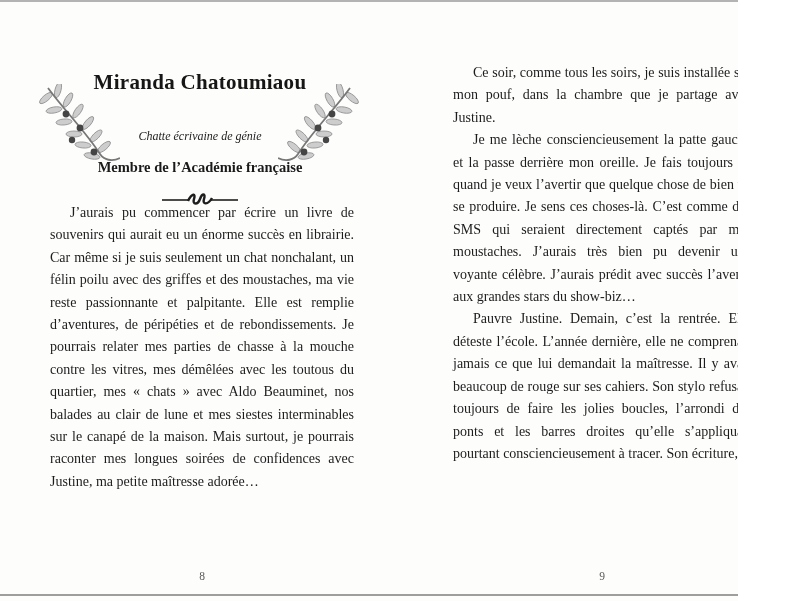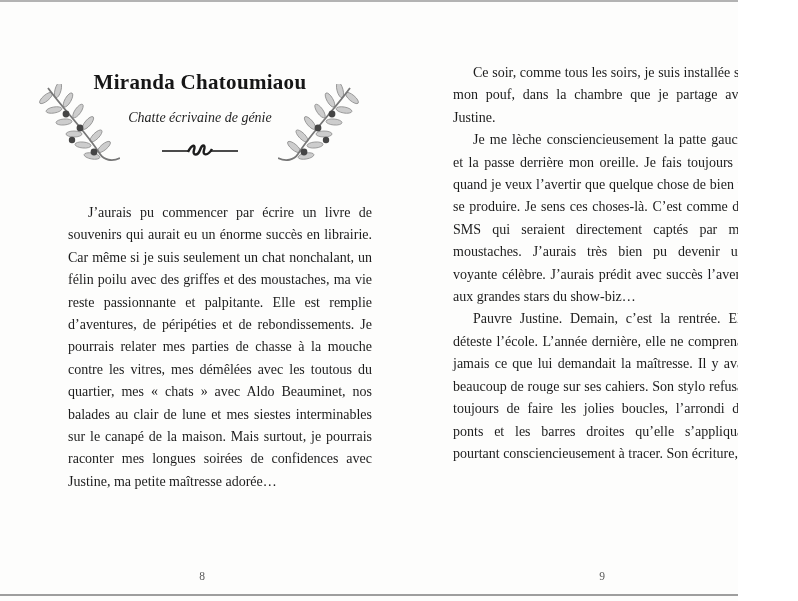--- a/index.html
+++ b/index.html
@@ -30,22 +30,22 @@
   
   .chapter-header{
     position:absolute;left:40px;top:70px;width:320px;
     text-align:center;
   }
   .chapter-title{
     font-size:21px;font-weight:bold;line-height:24px;
     letter-spacing:.3px;color:#161616;
   }
   .chapter-subtitle{
-    margin-top:14px;
-    font-size:14px;font-style:italic;line-height:20px;color:#222;
+    margin-top:32px;
+    font-size:12px;font-style:italic;line-height:20px;color:#222;
   }
   .chapter-affiliation{
     margin-top:12px;
     font-size:14.5px;font-weight:bold;line-height:19px;color:#1a1a1a;
   }
   .knot-divider{
     margin-top:15px;
   }
   .branch{
     position:absolute;top:84px;width:84px;height:92px;
@@ -53,21 +53,21 @@
   .branch.left{left:36px;}
   .branch.right{left:278px;transform:scaleX(-1);}
 
   
   .page-text{
     position:absolute;
     font-size:14px;line-height:22.4px;
     text-align:justify;
     hyphens:auto;-webkit-hyphens:auto;
   }
-  .page-text.left-col{left:68px;top:202px;width:304px;}
+  .page-text.left-col{left:50px;top:202px;width:304px;}
   .page-text.right-col{left:453px;top:62px;width:298px;}
   .para{margin:0;text-indent:20px;}
 
   
   .page-number{
     position:absolute;top:569px;height:14px;
     font-size:11.5px;line-height:14px;color:var(--pagenum);
     text-align:center;
   }
   .page-number.left{left:54px;width:296px;}
@@ -127,20 +127,21 @@
         <circle cx="30" cy="30" r="3.4"></circle>
         <circle cx="44" cy="44" r="3.4"></circle>
         <circle cx="36" cy="56" r="3.2"></circle>
         <circle cx="58" cy="68" r="3.4"></circle>
       </g>
     </svg>
 
     <div class="chapter-header">
       <div class="chapter-title">Miranda Chatoumiaou</div>
       <div class="chapter-subtitle">Chatte écrivaine de génie</div>
+      <div class="chapter-affiliation">Membre de l’Académie française</div>
       <svg class="knot-divider" width="76" height="15" viewBox="0 0 76 15">
         <path d="M0 8 H27" stroke="#1e1e1e" stroke-width="1.6" fill="none"></path>
         <path d="M49 8 H76" stroke="#1e1e1e" stroke-width="1.6" fill="none"></path>
         <path d="M26 9 C30 1 34 1 32 7 C30 13 36 13 38 7 C40 1 44 1 42 7 C40 13 46 13 50 6" stroke="#1e1e1e" stroke-width="2.4" fill="none"></path>
       </svg>
     </div>
 
     <div class="page-text left-col" lang="fr">
         <p class="para">J’aurais pu commencer par écrire un livre de souvenirs qui aurait eu un énorme succès en librairie. Car même si je suis seulement un chat nonchalant, un félin poilu avec des griffes et des moustaches, ma vie reste passionnante et palpitante. Elle est remplie d’aventures, de péripéties et de rebondissements. Je pourrais relater mes parties de chasse à la mouche contre les vitres, mes démêlées avec les toutous du quartier, mes « chats » avec Aldo Beauminet, nos balades au clair de lune et mes siestes interminables sur le canapé de la maison. Mais surtout, je pourrais raconter mes longues soirées de confidences avec Justine, ma petite maîtresse adorée…</p>
       </div>

